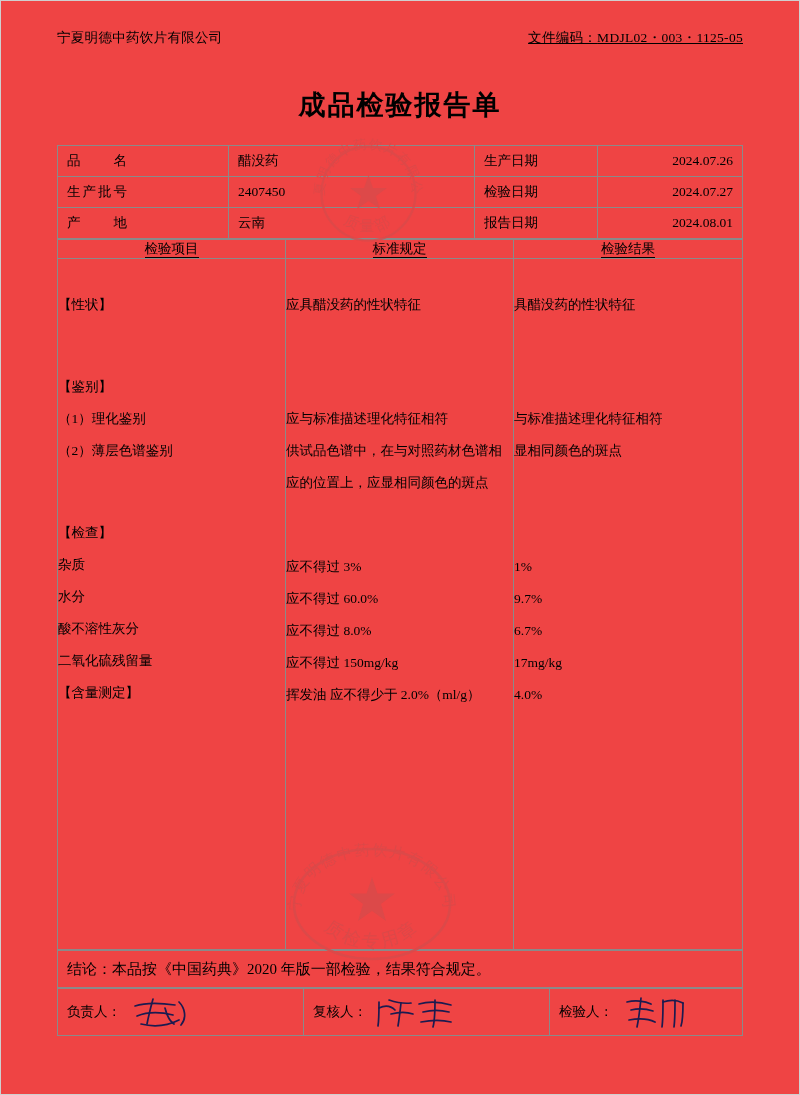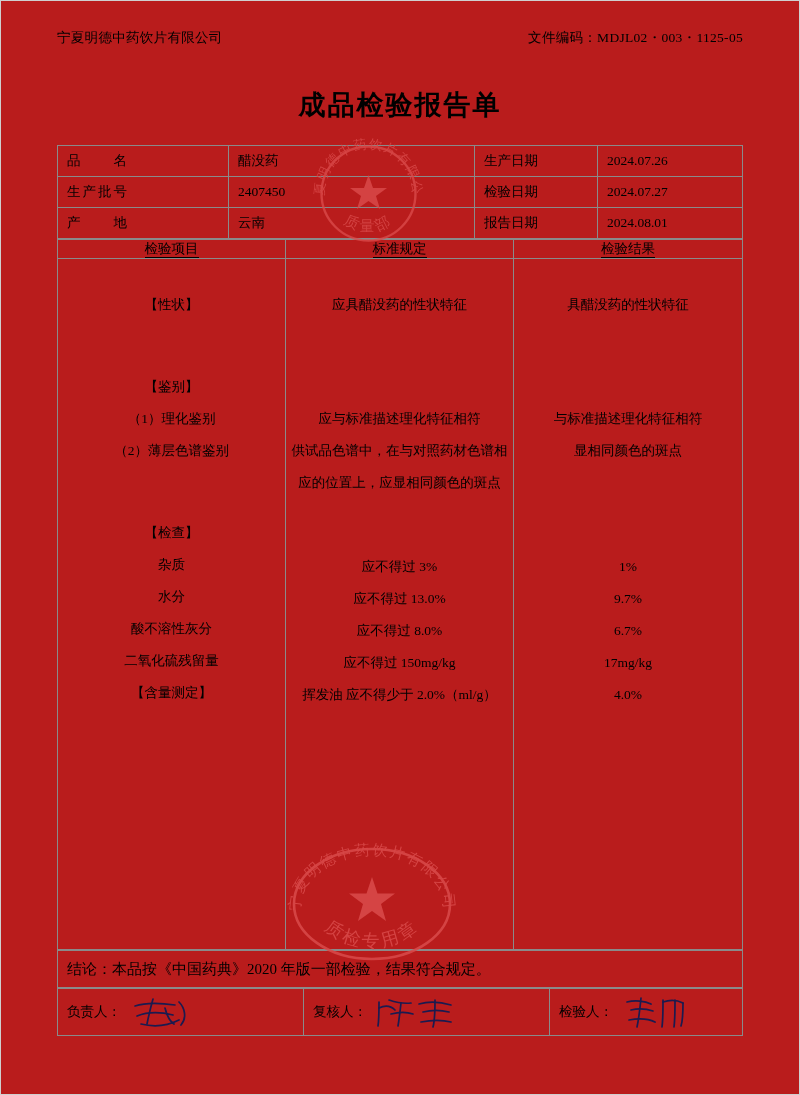--- a/index.html
+++ b/index.html
@@ -7,42 +7,42 @@
     padding: 0;
     background: #f0f0f0;
   }
   body {
     font-family: "Liberation Serif", "DejaVu Serif", serif;
   }
   .page {
     position: relative;
     width: 800px;
     height: 1095px;
-    background: #b91c1c;
+    background: #ef4444;
     box-sizing: border-box;
     border: 1px solid #cfcfcf;
     overflow: hidden;
   }
   .inner {
     position: absolute;
     left: 56px;
     top: 28px;
     width: 686px;
   }
   
   .head-row {
     display: flex;
     justify-content: space-between;
     align-items: flex-start;
     font-size: 13.5px;
     color: #000;
     letter-spacing: 0.3px;
   }
   .head-left { white-space: nowrap; }
-  .head-right { white-space: nowrap; }
+  .head-right { white-space: nowrap; text-decoration: underline; }
 
   
   .doc-title {
     text-align: center;
     font-size: 27px;
     font-weight: bold;
     letter-spacing: 2px;
     margin-top: 40px;
     margin-bottom: 22px;
   }
@@ -71,33 +71,32 @@
   .lbl { letter-spacing: 0px; }
   .lbl-spread {
     display: inline-block;
     width: 60px;
     text-align: justify;
     text-align-last: justify;
   }
   .col-l1 { width: 152px; }
   .col-l2 { width: 227px; }
   .col-l3 { width: 104px; }
-  .col-l4 { width: auto; }
+  .col-l4 { width: auto; text-align: right; }
 
   
   .res-table td {
     padding: 0;
   }
   .res-col-1 { width: 227px; }
   .res-col-2 { width: 227px; }
   .res-col-3 { width: auto; }
 
   .cell-pad {
     padding: 7px 9px 7px 9px;
-    text-align: center;
   }
   .col-head {
     text-align: center;
     padding-top: 11px;
     padding-bottom: 11px;
     font-size: 13.5px;
   }
   .col-head span {
     border-bottom: 1px solid #000;
     padding-bottom: 1px;
@@ -224,21 +223,21 @@
           <div class="blank-30"></div>
           <div class="row-line">应具醋没药的性状特征</div>
           <div class="blank-30"></div>
           <div class="blank-20"></div>
           <div class="row-line">&nbsp;</div>
           <div class="row-line">应与标准描述理化特征相符</div>
           <div class="row-line wrap">供试品色谱中，在与对照药材色谱相应的位置上，应显相同颜色的斑点</div>
           <div class="blank-20"></div>
           <div class="row-line">&nbsp;</div>
           <div class="row-line">应不得过 3%</div>
-          <div class="row-line">应不得过 13.0%</div>
+          <div class="row-line">应不得过 60.0%</div>
           <div class="row-line">应不得过 8.0%</div>
           <div class="row-line">应不得过 150mg/kg</div>
           <div class="row-line">挥发油 应不得少于 2.0%（ml/g）</div>
         </td>
 
         <td class="cell-pad">
           <div class="blank-30"></div>
           <div class="row-line">具醋没药的性状特征</div>
           <div class="blank-30"></div>
           <div class="blank-20"></div>

